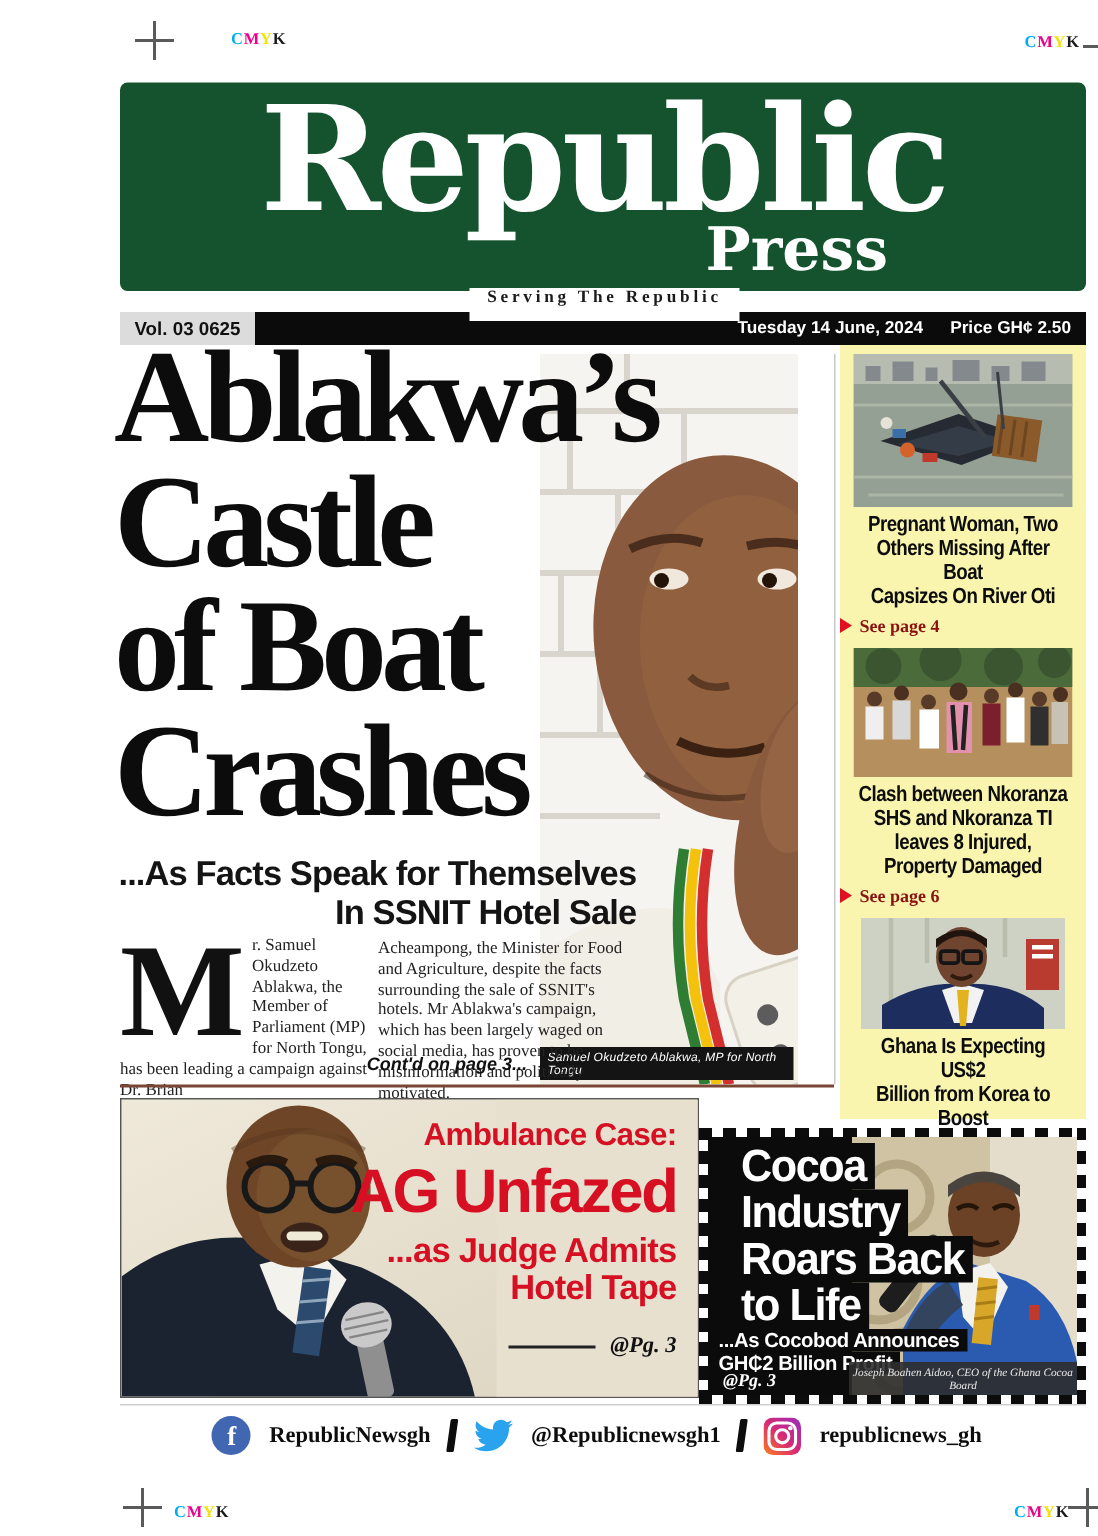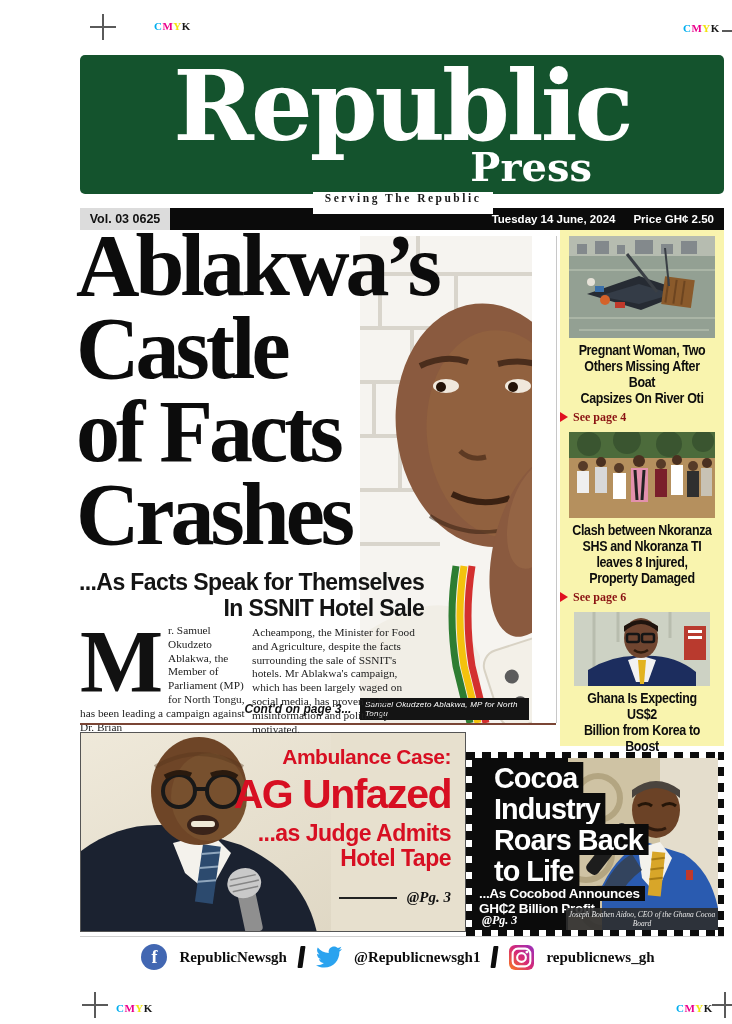--- a/index.html
+++ b/index.html
@@ -125,21 +125,21 @@
   <div class="volbar">
     <div class="volbox">Vol. 03  0625</div>
     <div class="dateline">
       <span>Tuesday 14 June,  2024</span><span class="price">Price GH¢ 2.50</span>
     </div>
   </div>
 
   <div class="lead-headline">
     <div>Ablakwa’s</div>
     <div>Castle</div>
-    <div>of Facts</div>
+    <div>of Boat</div>
     <div>Crashes</div>
   </div>
 
   <div class="lead-photo">
     <svg width="196" height="487" viewBox="0 0 196 487">
       <rect width="196" height="487" fill="#f6f4f0"></rect>
       <g stroke="#d9d5cc" stroke-width="4" fill="none">
         <line x1="0" y1="38" x2="196" y2="38"></line>
           <line x1="0" y1="92" x2="196" y2="92"></line>
         <line x1="0" y1="146" x2="196" y2="146"></line>

